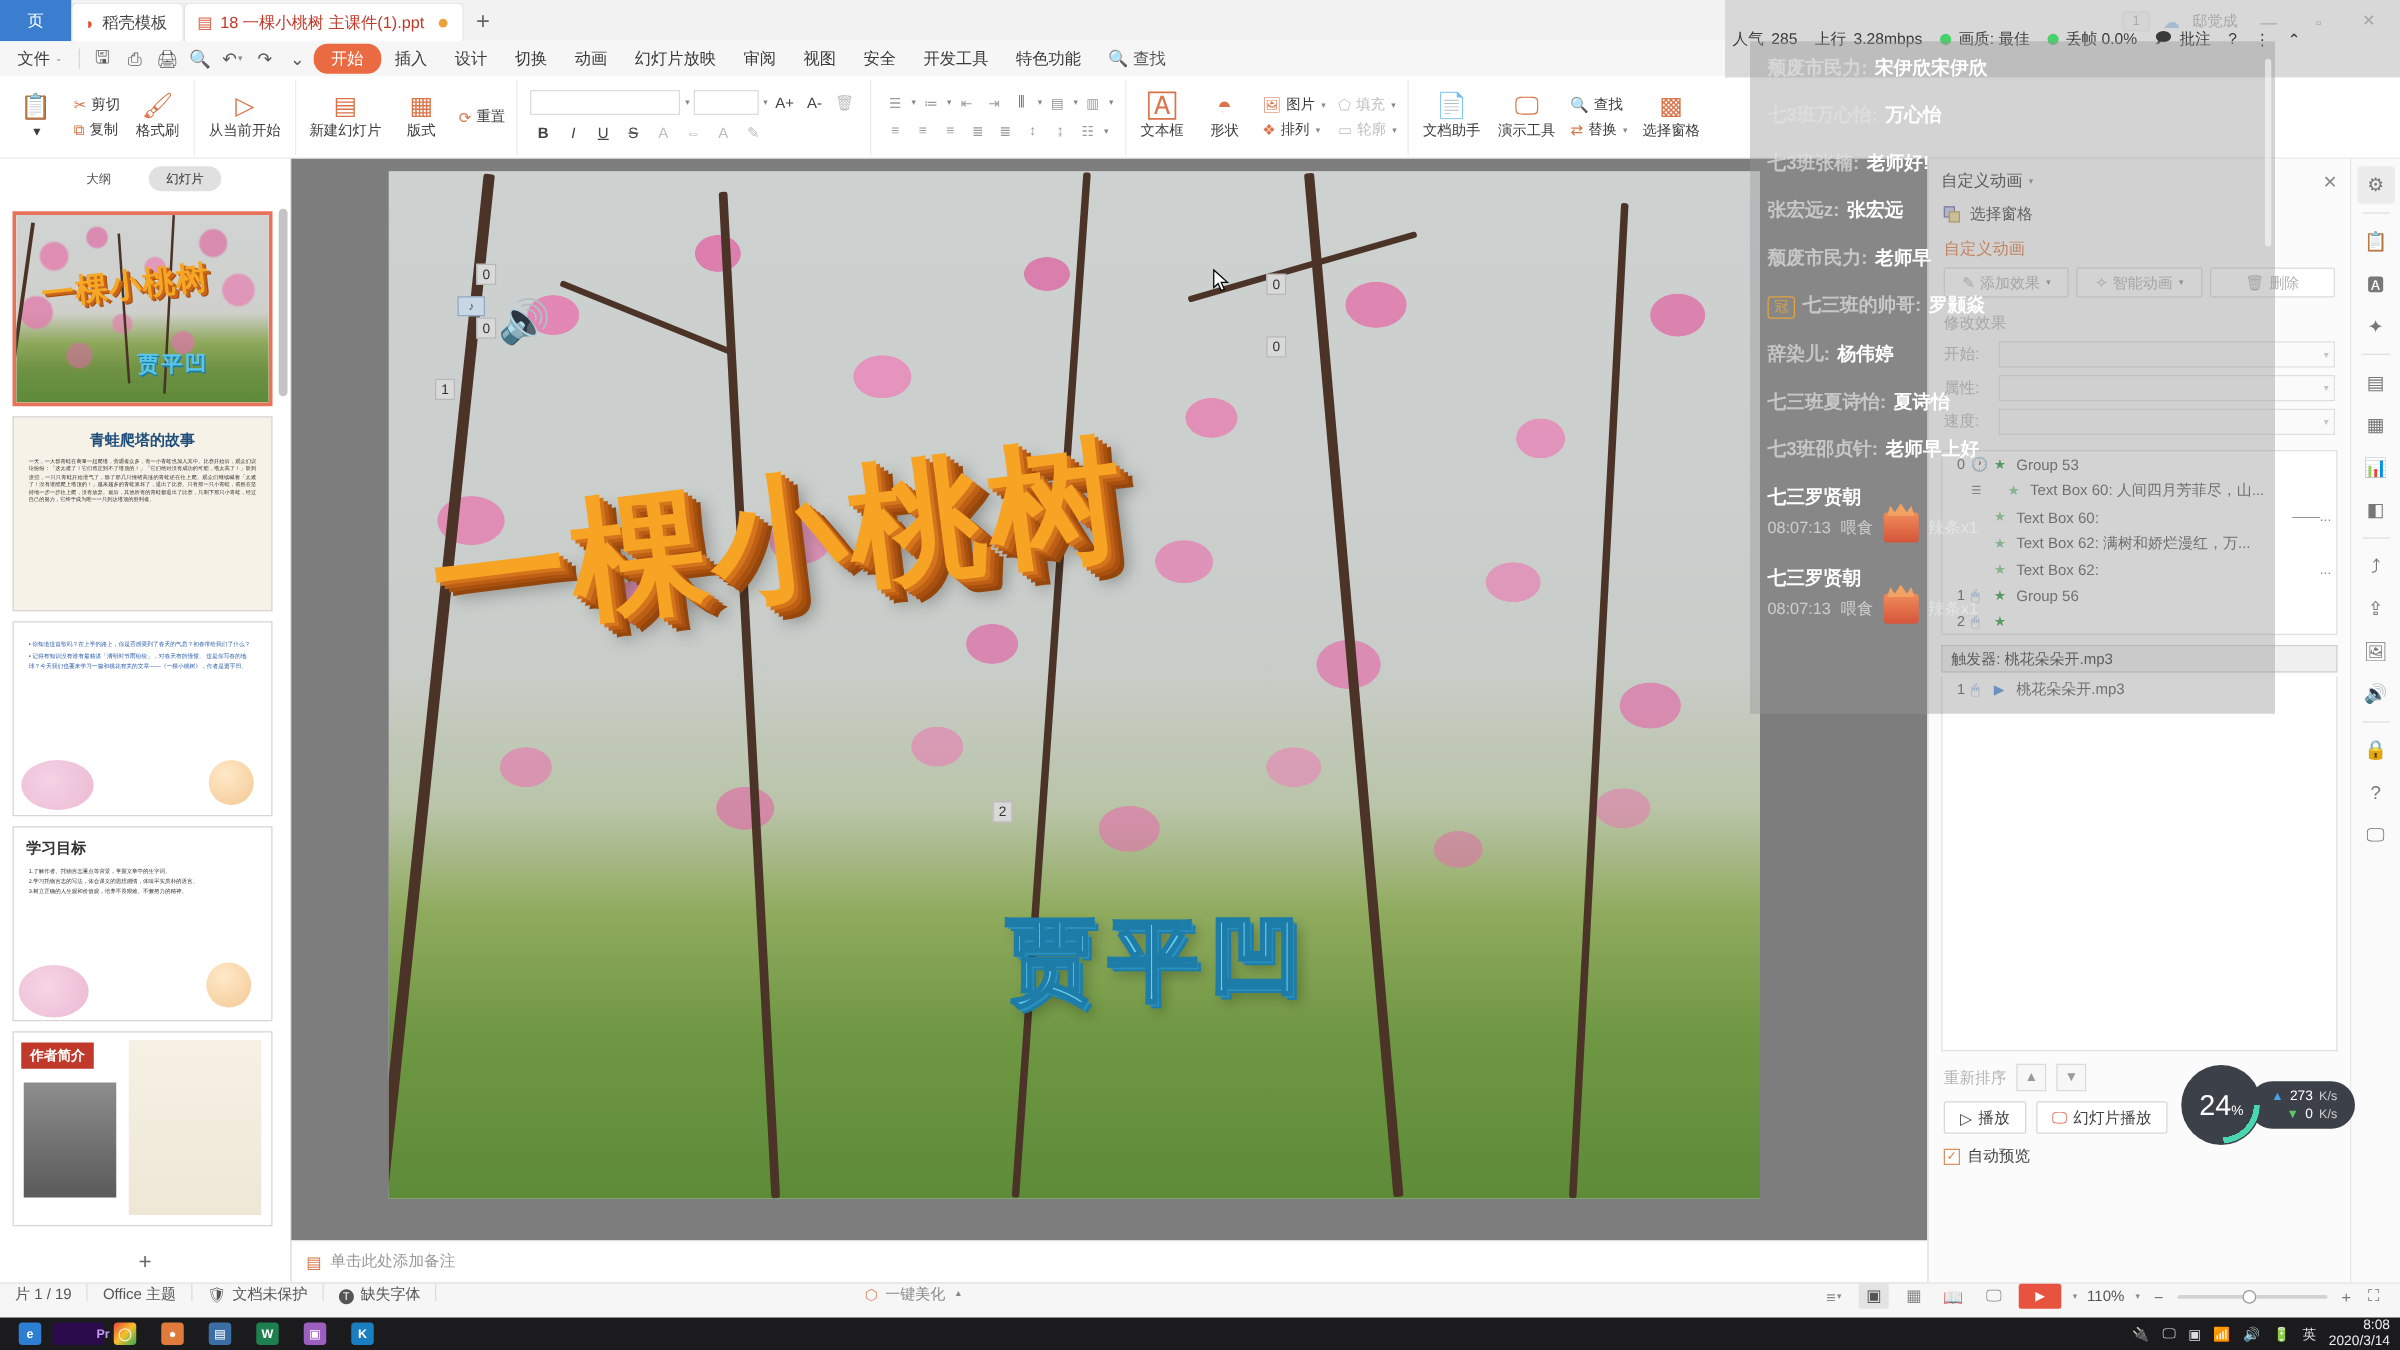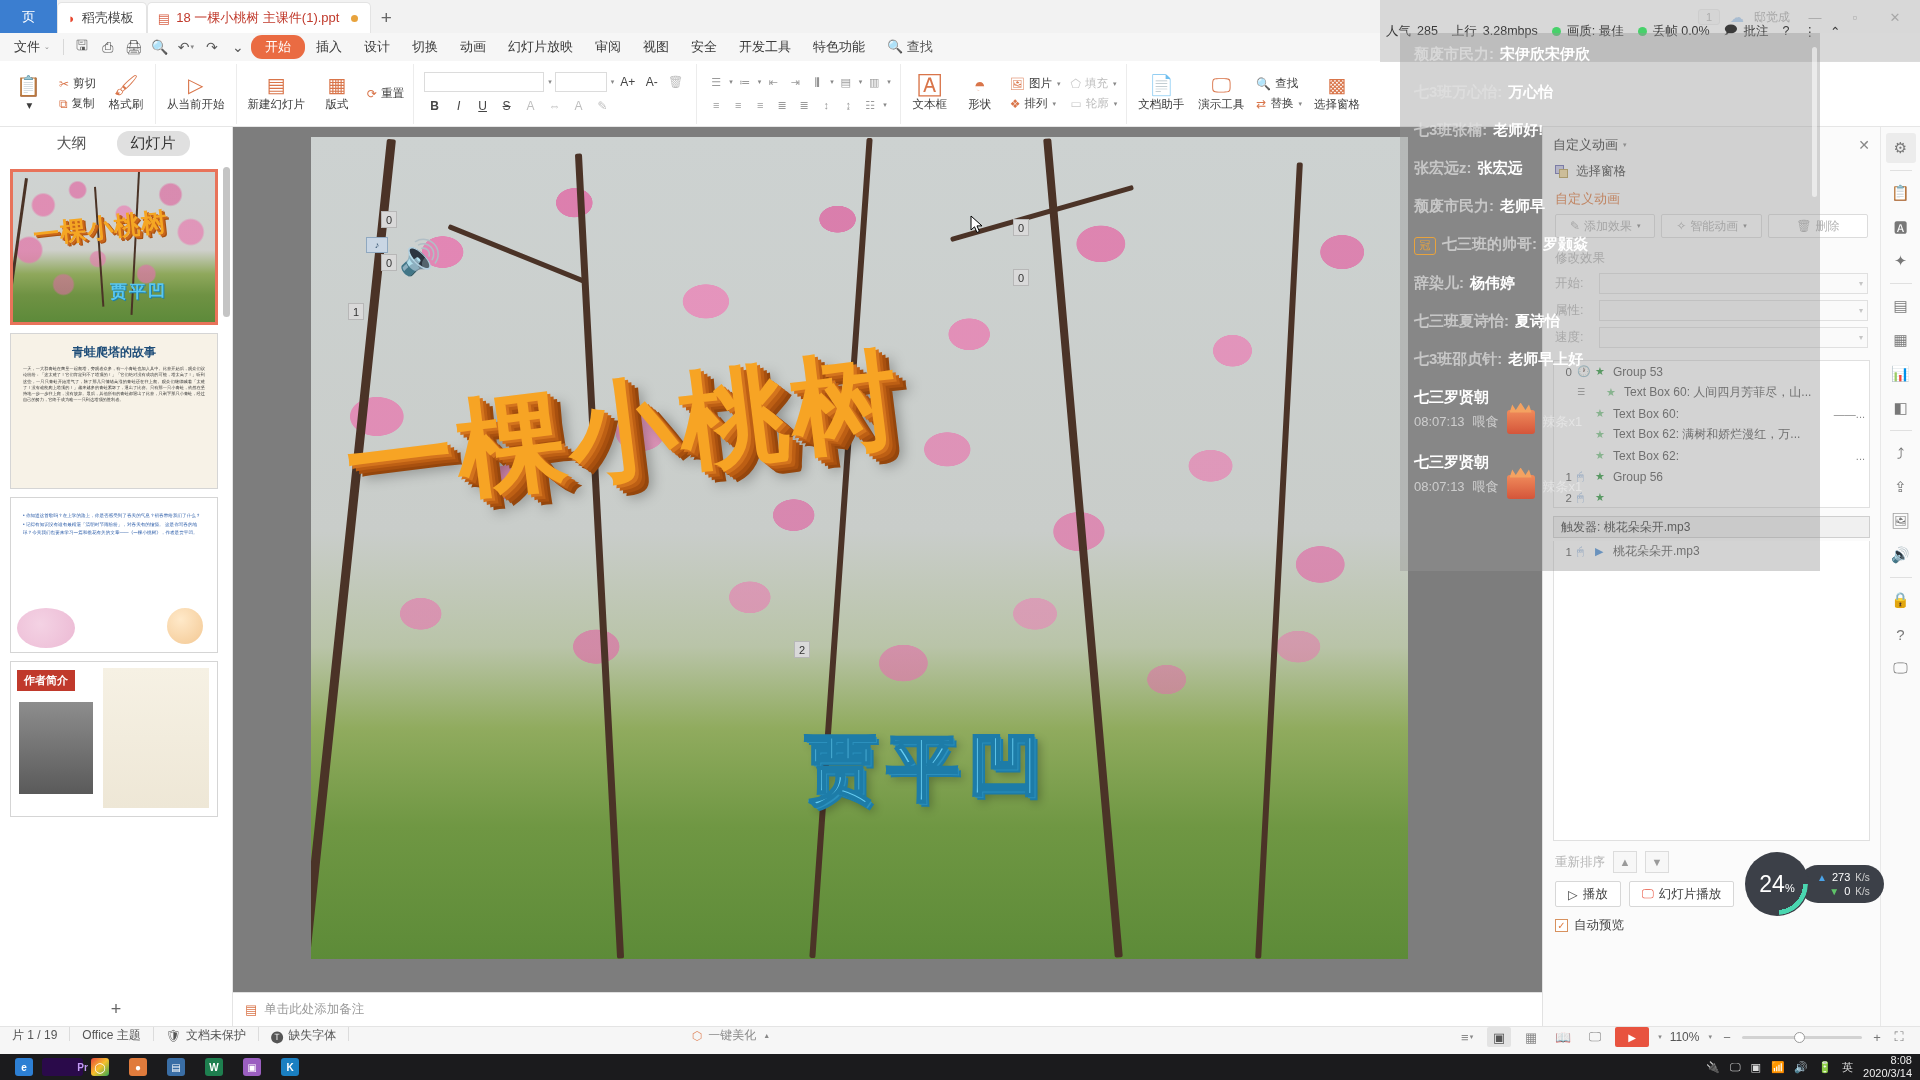--- a/index.html
+++ b/index.html
@@ -83,21 +83,21 @@
   .pb { width:20px;height:18px;display:flex;align-items:center;justify-content:center;font-size:11px;color:#9a9a9a;}
   .pb.on { color:#555; }
   .caret { font-size: 7px; color:#888; margin-left:1px; }
 
   
   .leftpanel {
     position: absolute; left:0; top:127px; width: 233px; bottom: 54px;
     background: #fff; border-right: 1px solid #e4e4e4;
   }
   .viewtoggle { height: 28px; display:flex; align-items:center; justify-content:center; gap: 16px;
-     font-size: 15px; color:#555; padding-top:4px;}
+     font-size: 10px; color:#555; padding-top:4px;}
   .viewtoggle .vt { padding: 3px 14px; border-radius: 12px;}
   .viewtoggle .vt.on { background:#e0e0e0; color:#333;}
   .thumbscroll { position:absolute; top:34px; left:0; right:0; bottom:36px; overflow:hidden; }
   .thumb { position: relative; margin: 8px 14px 0 10px; height: 156px; background:#fff;
      border: 1px solid #d5d5d5; overflow:hidden; }
   .thumb.sel { border: 3px solid #e8735a; }
   .thumb-img { width:100%; height:100%; position:relative; }
   
   .blossom-bg {
     position:absolute; inset:0;
@@ -624,20 +624,28 @@
 
       <div class="thumb white">
         <div class="bullet-lines">
           <div class="bl">• 你知道这首歌吗？在上学的路上，你是否感受到了春天的气息？初春带给我们了什么？</div>
           <div class="bl">• 记得有知识没有谁有最精湛「清明时节雨纷纷」，对春天有的憧憬。 这是你写春的地球？今天我们也要来学习一篇和桃花有关的文章——《一棵小桃树》，作者是贾平凹。</div>
         </div>
         <div class="cartoon" style="right:14px;bottom:8px;"></div>
         <div style="position:absolute;left:6px;bottom:4px;width:58px;height:40px;background:radial-gradient(circle at 40% 40%, #f1c7dd, #e7a8c9);border-radius:50%;opacity:.8;"></div>
       </div>
 
+      <div class="thumb white">
+        <div class="goal-h">学习目标</div>
+        <div class="goal-p" style="white-space:pre-line;">1.了解作者、托物言志重点等背景，掌握文章中的生字词。
+2.学习托物言志的写法，体会课文的思想感情，体味平实质朴的语言。
+3.树立正确的人生观和价值观，培养不畏艰难、不懈努力的精神。</div>
+        <div class="cartoon" style="right:16px;bottom:10px;"></div>
+        <div style="position:absolute;left:4px;bottom:2px;width:56px;height:42px;background:radial-gradient(circle at 40% 40%, #f3cfe0, #e9abcb);border-radius:50%;opacity:.85;"></div>
+      </div>
 
       <div class="thumb white">
         <div class="author-h">作者简介</div>
         <div style="position:absolute;left:92px;top:6px;right:8px;bottom:8px;background:linear-gradient(#f6f1e4,#eee7d6);"></div>
         <div style="position:absolute;left:8px;top:40px;width:74px;height:92px;background:linear-gradient(#8d8d8d,#5a5a5a);"></div>
       </div>
 
     </div>
     <div class="lpscroll"></div>
     <div class="addslide">

